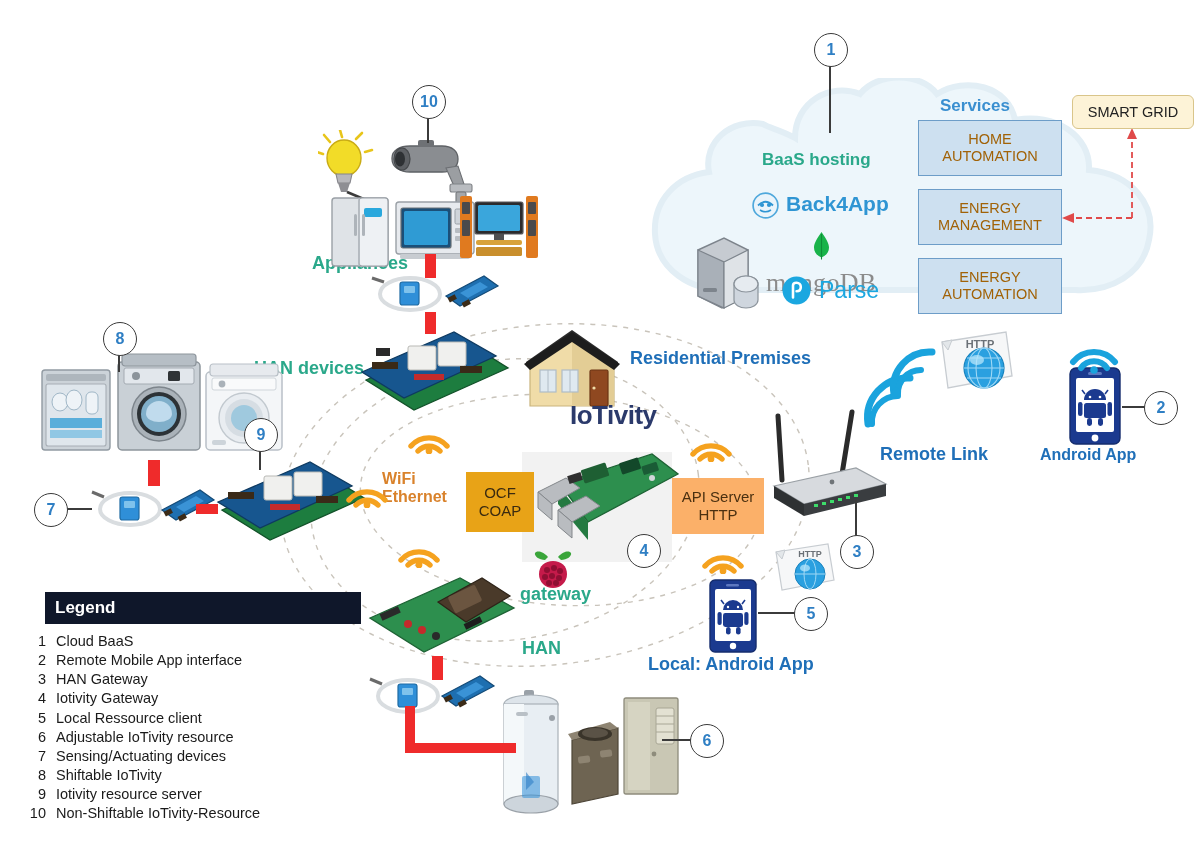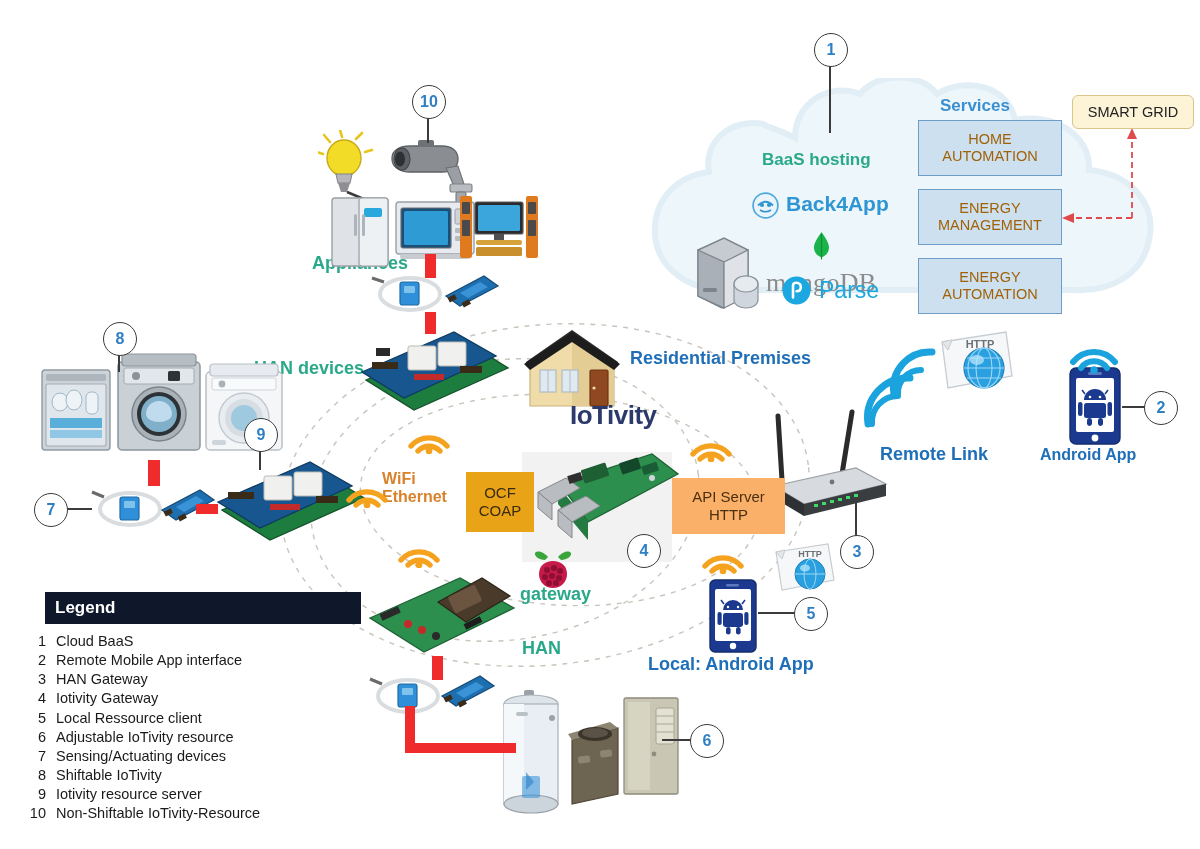--- a/index.html
+++ b/index.html
@@ -32,21 +32,21 @@
 
   #smartgrid{position:absolute;left:1072px;top:95px;width:120px;height:32px;
     background:#fdf3d7;border:1px solid #d9c58a;border-radius:6px;
     display:flex;align-items:center;justify-content:center;
     font-size:14.5px;color:#222;z-index:20;}
 
   
   .tagbox{position:absolute;display:flex;align-items:center;justify-content:center;
     text-align:center;color:#3b2b10;font-size:15px;line-height:1.2;z-index:18;}
   #ocfbox{left:466px;top:472px;width:68px;height:60px;background:#e8a317;}
-  #apibox{left:672px;top:478px;width:113px;height:56px;background:#fbb069;color:#4a3010;}
+  #apibox{left:672px;top:478px;width:92px;height:56px;background:#fbb069;color:#4a3010;}
 
   
   #legend{position:absolute;left:16px;top:592px;width:345px;z-index:30;}
   #legend .lhead{background:#0f172a;color:#fff;font-weight:bold;font-size:17px;
     padding:6px 10px;margin-left:29px;}
   #legend ul{list-style:none;margin:8px 0 0 0;padding:0;}
   #legend li{display:flex;font-size:14.5px;color:#1a1a1a;line-height:1.32;}
   #legend li .num{width:30px;text-align:right;padding-right:10px;flex:none;}
 
   

